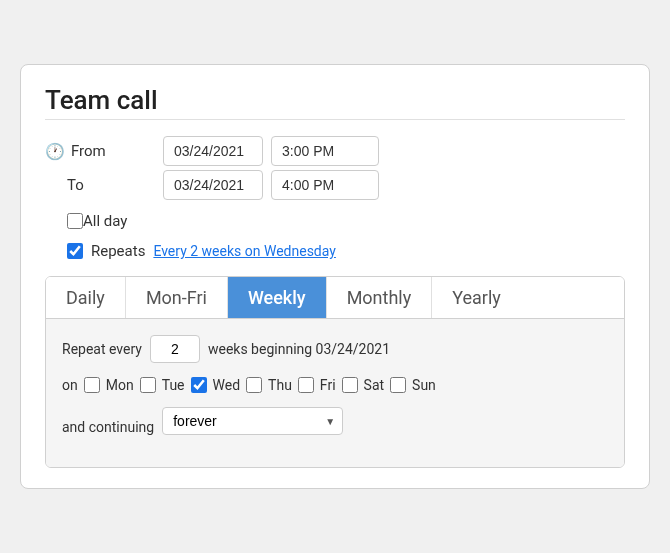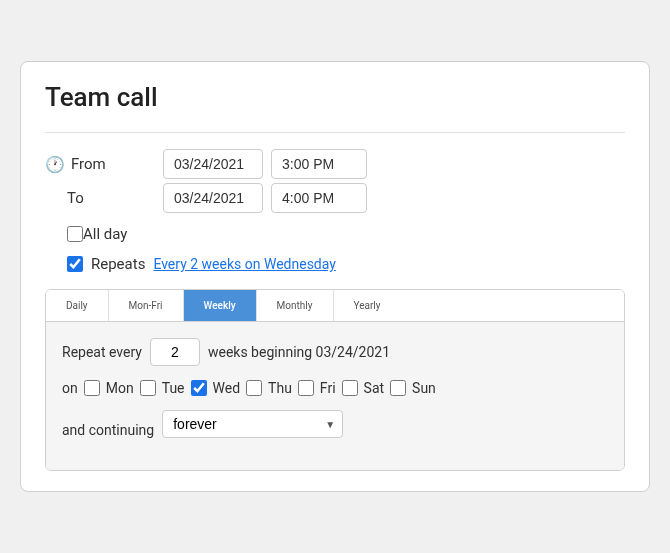--- a/index.html
+++ b/index.html
@@ -16,21 +16,21 @@
       background: #fff;
       border: 1px solid #d0d0d0;
       border-radius: 8px;
       width: 650px;
       padding: 20px 24px 20px 24px;
     }
     .title {
       font-size: 26px;
       font-weight: 500;
       color: #222;
-      padding-bottom: 20px;
+      padding-bottom: 4px;
       border-bottom: 1px solid #e0e0e0;
       margin-bottom: 16px;
     }
     .row {
       display: flex;
       align-items: center;
       margin-bottom: 12px;
       gap: 8px;
     }
     .row-label {
@@ -53,21 +53,21 @@
       color: #333;
       width: 100px;
       background: #fff;
     }
     .time-input {
       border: 1px solid #ccc;
       border-radius: 4px;
       padding: 6px 10px;
       font-size: 14px;
       color: #333;
-      width: 96px;
+      width: 108px;
       background: #fff;
     }
     .allday-row {
       display: flex;
       align-items: center;
       gap: 0;
       margin-bottom: 12px;
       padding-left: 0;
     }
     .allday-row label {
@@ -103,21 +103,21 @@
       border-radius: 6px;
       overflow: hidden;
     }
     .tabs-header {
       display: flex;
       border-bottom: 1px solid #d0d0d0;
       background: #fff;
     }
     .tab {
       padding: 10px 20px;
-      font-size: 10px;
+      font-size: 18px;
       color: #555;
       cursor: pointer;
       border-right: 1px solid #e0e0e0;
       background: #fff;
     }
     .tab:last-child {
       border-right: none;
     }
     .tab.active {
       background: #4a90d9;

